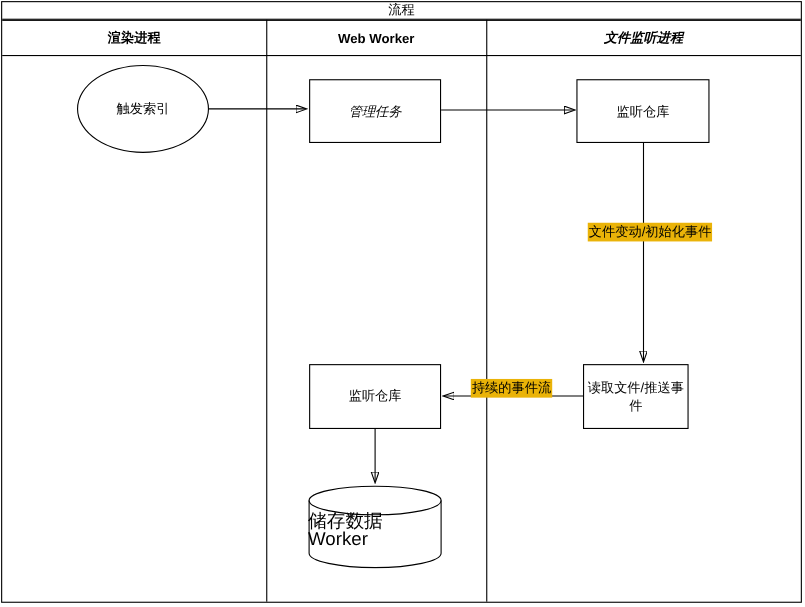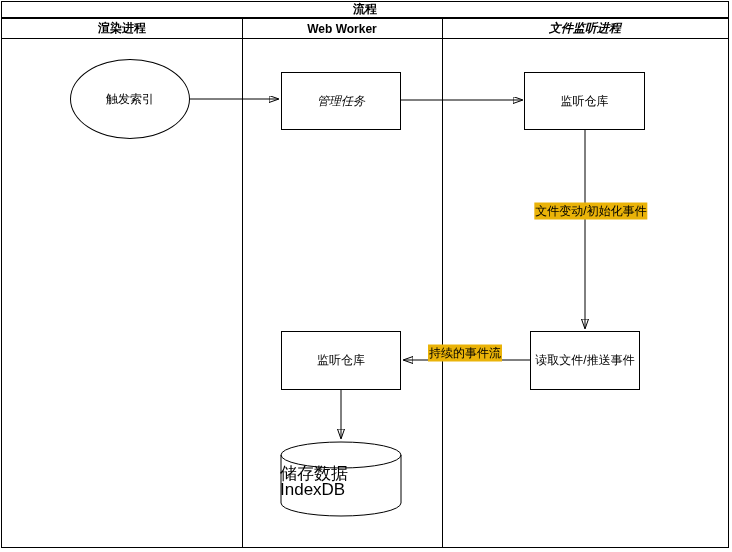--- a/index.html
+++ b/index.html
@@ -15,25 +15,25 @@
     left: 1px; top: 1px;
     width: 728px; height: 547px;
     border: 1px solid #000;
     background: #fff;
   }
   .title-row {
     position: absolute; top: 0; left: 0; right: 0;
     height: 16px;
     border-bottom: 1px solid #000;
     display: flex; align-items: center; justify-content: center;
-    font-size: 12px; font-weight: bold;
+    font-size: 12px; font-weight: normal;
   }
   .header-row {
     position: absolute; top: 16px; left: 0; right: 0;
-    height: 21px;
+    height: 33px;
     border-top: 1px solid #000;
     border-bottom: 1px solid #000;
     display: flex;
     font-size: 12px; font-weight: bold;
   }
   .header-cell {
     display: flex; align-items: center; justify-content: center;
     height: 100%;
   }
   .hc1 { width: 240px; }
@@ -54,21 +54,21 @@
     display: flex; align-items: center; justify-content: center;
     text-align: center;
     font-size: 12px;
     padding: 0 2px;
     z-index: 2;
   }
   .ellipse { border-radius: 50%; }
   .n-trigger { left: 68px;  top: 57px;  width: 120px; height: 80px; }
   .n-manage  { left: 279px; top: 70px;  width: 120px; height: 58px; font-style: italic; }
   .n-watch   { left: 522px; top: 70px;  width: 121px; height: 58px; }
-  .n-read    { left: 528px; top: 329px; width: 110px; height: 59px; }
+  .n-read    { left: 528px; top: 329px; width: 96px; height: 59px; }
   .n-compute { left: 279px; top: 329px; width: 120px; height: 59px; }
   .n-cyl {
     position: absolute;
     left: 278px; top: 439px; width: 122px; height: 76px;
     z-index: 2;
   }
   .cyl-text {
     position: absolute;
     left: 0; right: 0; top: 25px;
     text-align: left;
@@ -135,21 +135,21 @@
     <span>监听仓库</span>
   </div>
 
   <div class="n-cyl">
     <svg width="122" height="76" viewBox="0 0 122 76">
       <path d="M 1 14 A 60 13 0 0 1 121 14 L 121 62 A 60 13 0 0 1 1 62 Z" fill="#ffffff" stroke="#000000" stroke-width="1"></path>
       <path d="M 1 14 A 60 13 0 0 0 121 14" fill="none" stroke="#000000" stroke-width="1"></path>
     </svg>
     <div class="cyl-text">
       <div>储存数据</div>
-      <div>IndexDB</div>
+      <div>Worker</div>
     </div>
   </div>
 
   <svg class="edges-overlay">
     <defs>
       <marker id="ah" markerWidth="11" markerHeight="9" refX="9" refY="3.5" orient="auto" markerUnits="userSpaceOnUse">
         <path d="M0,0 L10,3.5 L0,7 Z" fill="#000" stroke="none"></path>
       </marker>
     </defs>
     <path d="M 188 97 L 276 97" marker-end="url(#ah)"></path>

